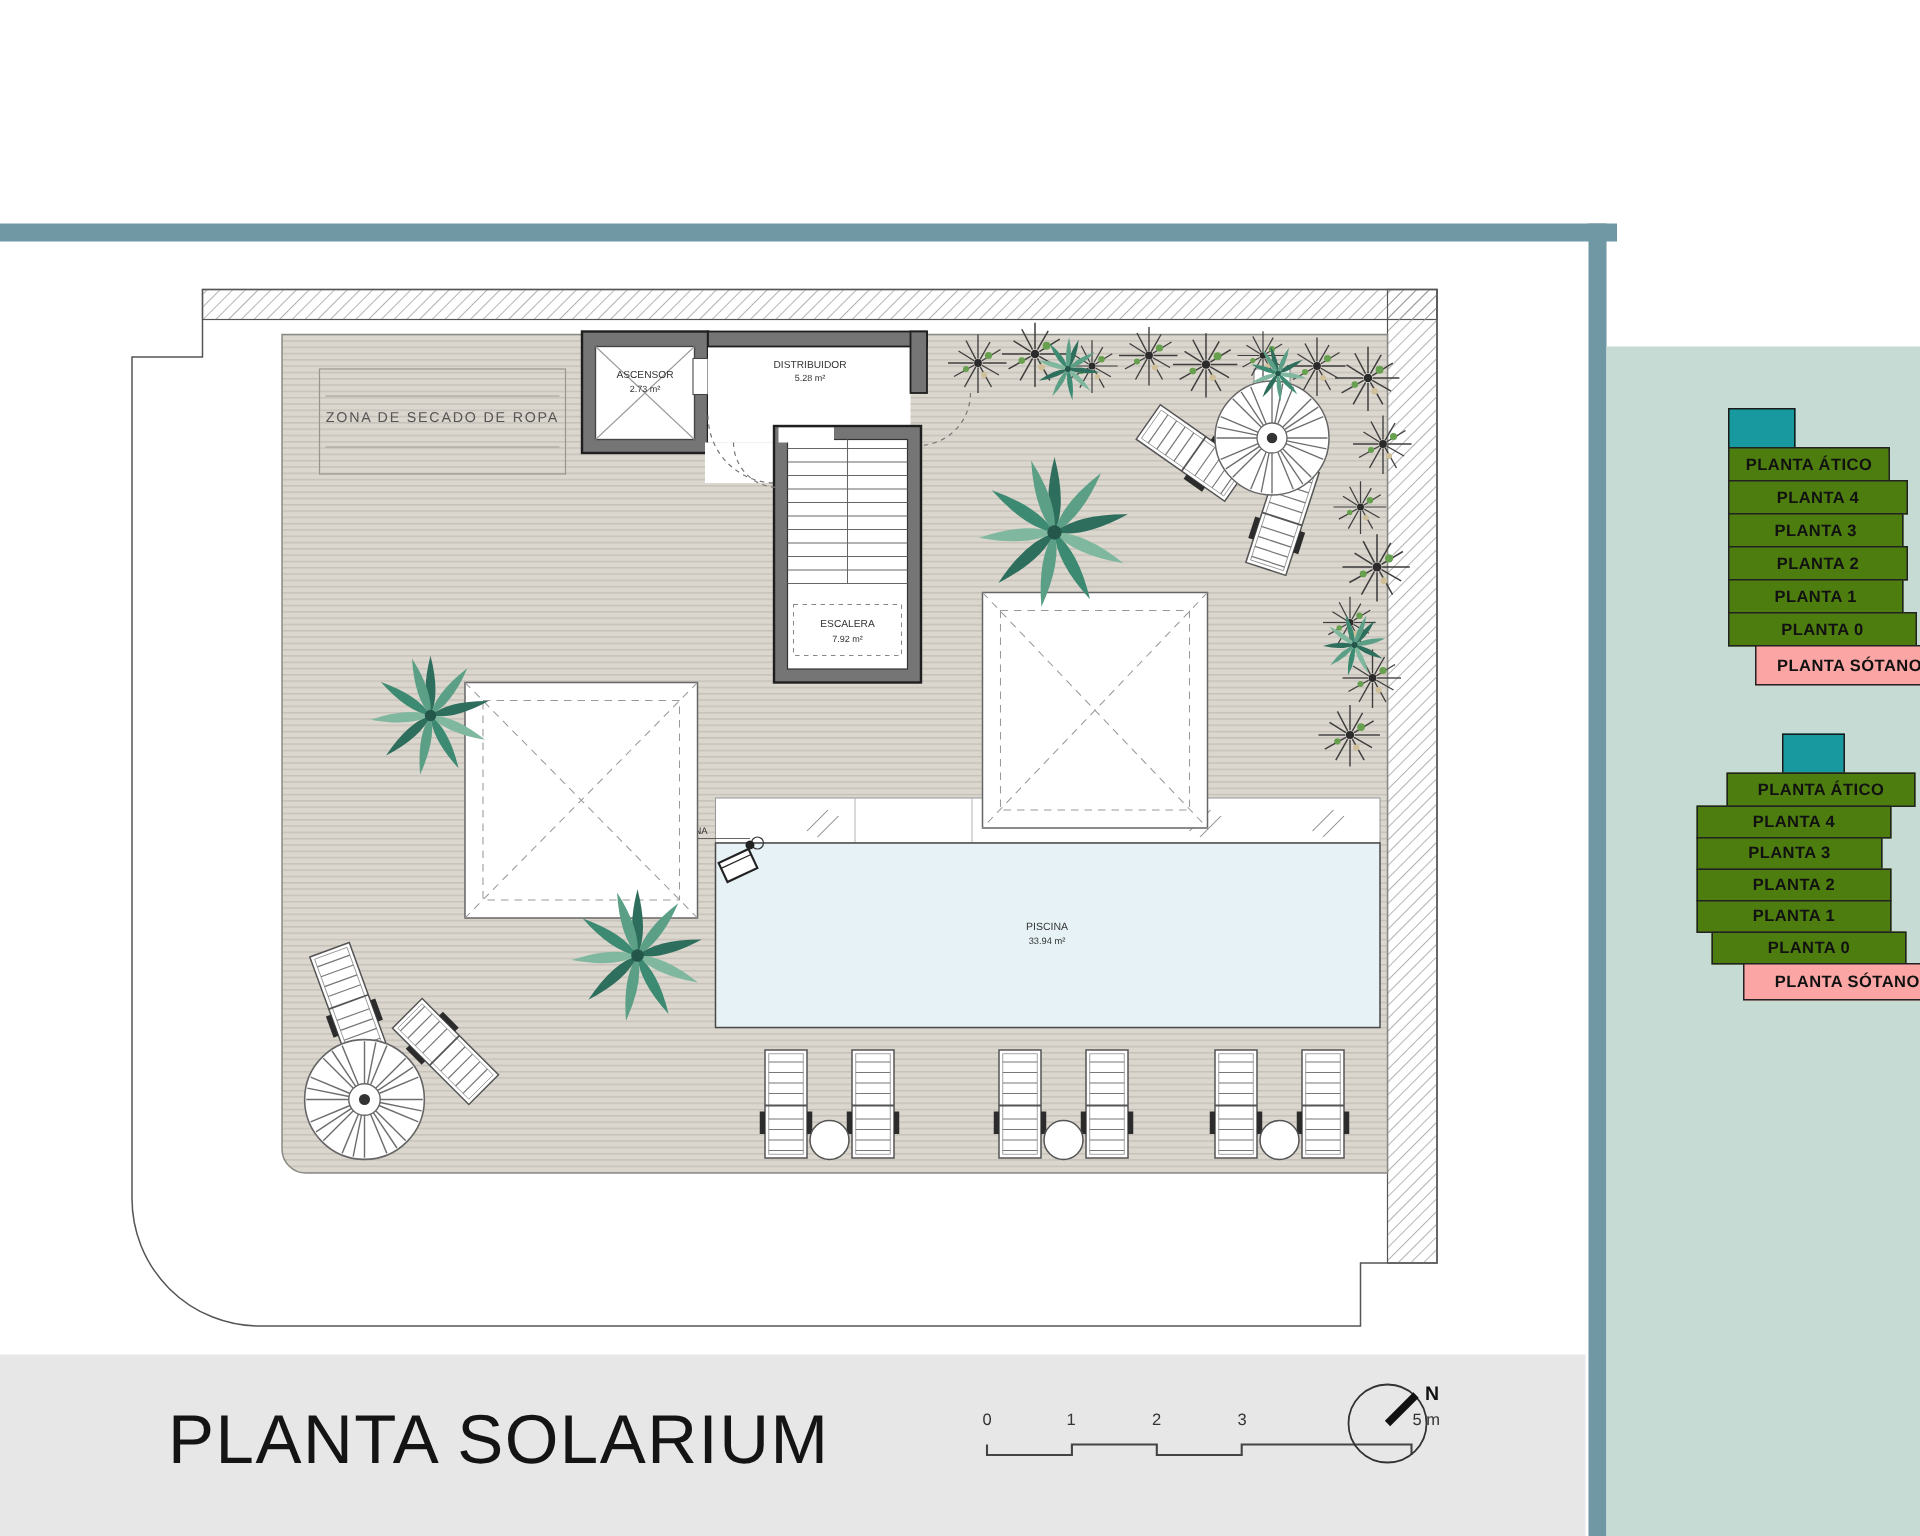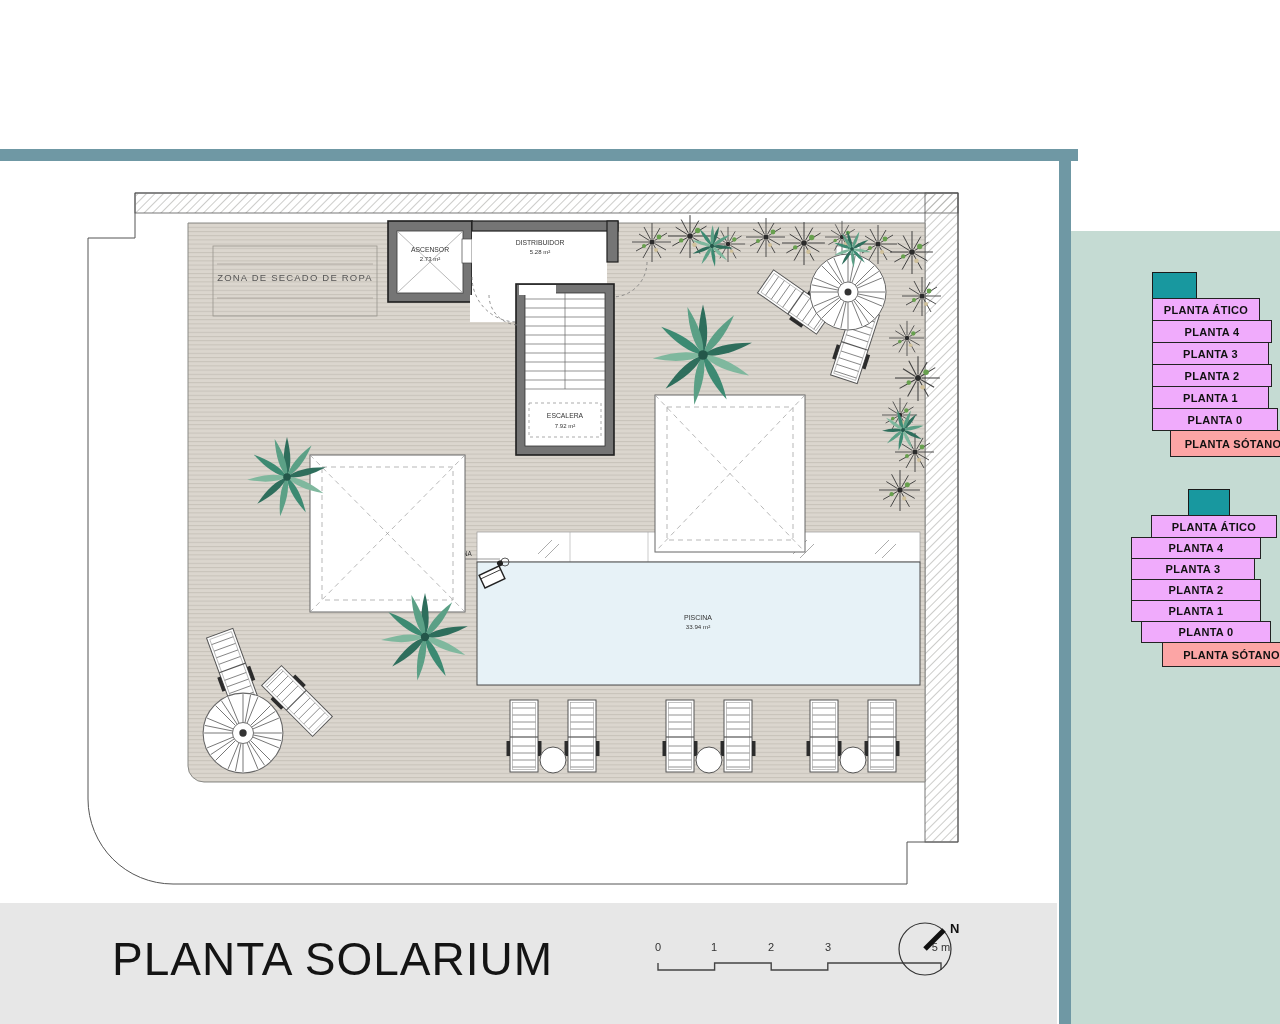--- a/index.html
+++ b/index.html
@@ -9,21 +9,21 @@
   
   #topbar{left:0;top:149px;width:1078px;height:12px;background:#6f98a4;}
   #vbar{left:1059px;top:149px;width:12px;height:875px;background:#6f98a4;}
   #rightpanel-bg{left:1071px;top:231px;width:209px;height:793px;background:#c5dbd3;}
   #bottombar{left:0;top:903px;width:1057px;height:121px;background:#e7e7e7;}
   
   #maintitle{left:112px;top:932px;font-size:46px;font-weight:normal;color:#141414;letter-spacing:1px;}
   
   .sclab{position:absolute;font-size:11px;color:#333;text-align:center;}
   
-  .fr{position:absolute;box-sizing:border-box;border:1px solid #222;background:#f0abfc;
+  .fr{position:absolute;box-sizing:border-box;border:1px solid #222;background:#4d7c0f;
       font-weight:bold;font-size:11px;color:#111;display:flex;align-items:center;
       justify-content:center;cursor:pointer;letter-spacing:.3px;}
   .fr.gray{background:#fca5a5;margin-left:21px;}
   .tealblk{position:absolute;box-sizing:border-box;background:#18989f;border:1px solid #1a1a1a;cursor:pointer;}
   svg text{font-family:"Liberation Sans",sans-serif;}
 </style>
 </head>
 <body>
 
 <div id="page">
@@ -283,21 +283,21 @@
       <use href="#palm" transform="translate(903,430) scale(0.5) rotate(40)"></use>
     </g>
   </svg>
 
   <div class="abs" id="maintitle">PLANTA SOLARIUM</div>
 
   <div class="sclab" style="left:650px;top:941px;width:16px;">0</div>
   <div class="sclab" style="left:706px;top:941px;width:16px;">1</div>
   <div class="sclab" style="left:763px;top:941px;width:16px;">2</div>
   <div class="sclab" style="left:820px;top:941px;width:16px;">3</div>
-  <div class="sclab" style="left:922px;top:941px;width:38px;">5 m</div>
+  <div class="sclab" style="left:922px;top:941px;width:38px;text-align:right;">5 m</div>
   <svg class="abs" style="left:640px;top:955px;" width="320" height="25">
     <polyline points="18,8 18,15 74.6,15 74.6,8 131.2,8 131.2,15 187.8,15 187.8,8 301,8 301,15" fill="none" stroke="#444" stroke-width="1.4"></polyline>
   </svg>
 
   <svg class="abs" style="left:890px;top:915px;" width="85" height="75">
     <circle cx="35" cy="34" r="26" fill="none" stroke="#333" stroke-width="1.2"></circle>
     <line x1="35" y1="34" x2="54" y2="15" stroke="#111" stroke-width="5"></line>
     <text x="60" y="18" font-size="13" font-weight="bold" fill="#111">N</text>
   </svg>
 

